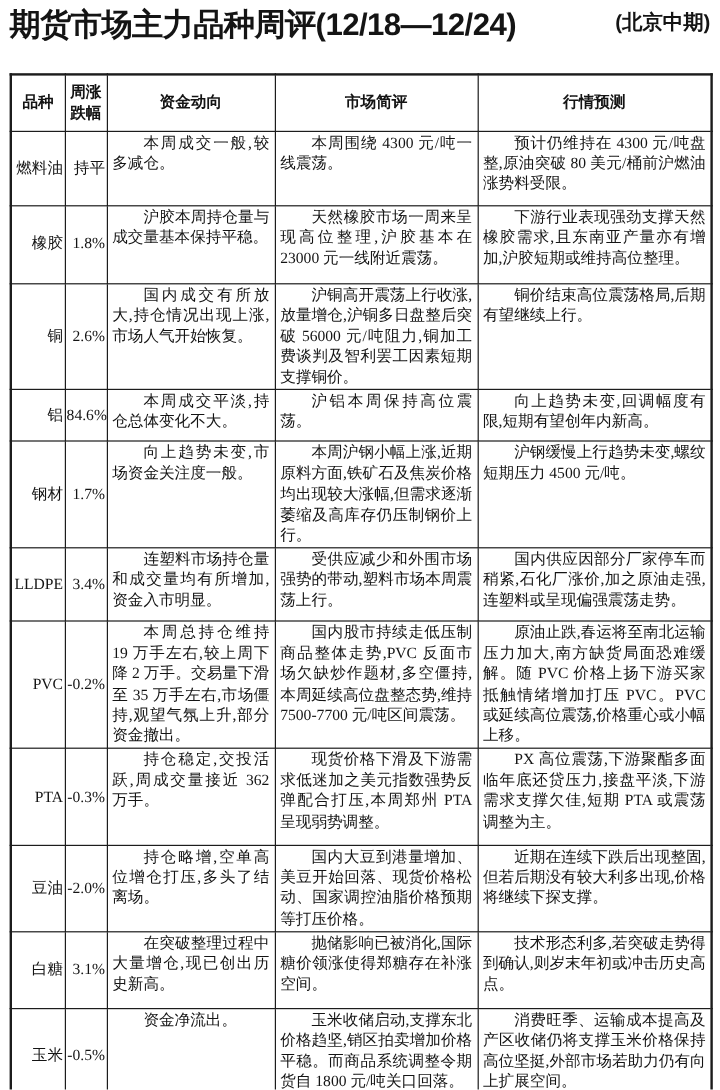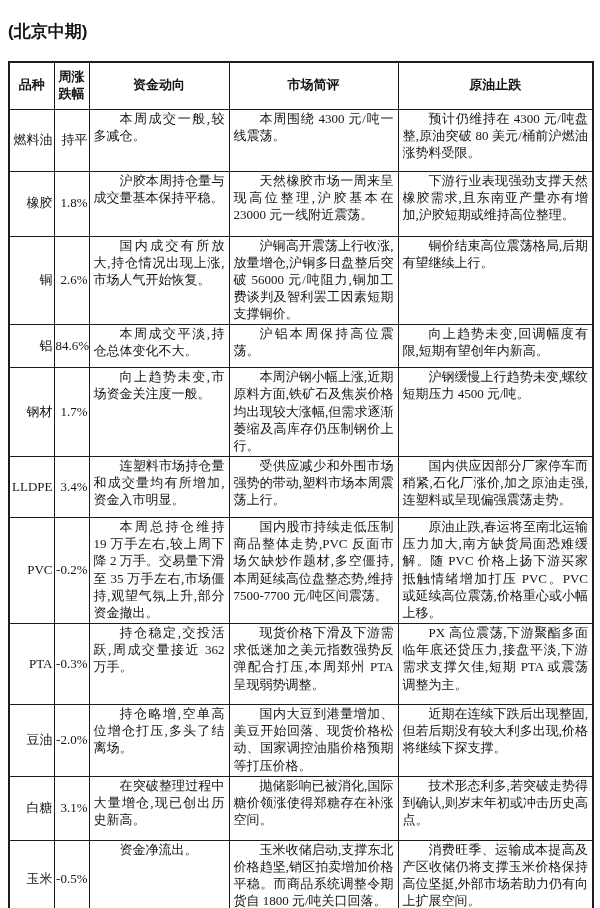--- a/index.html
+++ b/index.html
@@ -31,21 +31,21 @@
     font-weight: bold;
     font-size: 26px;
     line-height: 1.1;
     letter-spacing: -0.5px;
     white-space: nowrap;
   }
   .byline {
     font-family: "Liberation Sans", "DejaVu Sans", sans-serif;
     font-weight: bold;
     font-size: 17px;
-    margin-top: 14px;
+    margin-top: 1px;
     white-space: nowrap;
   }
   table.review {
     border-collapse: collapse;
     table-layout: fixed;
     width: 584px;
     border: 2px solid #1c1c1c;
   }
   table.review th,
   table.review td {
@@ -76,38 +76,39 @@
     padding: 0 4px 2px 4px;
     text-indent: 2em;
   }
 </style>
 </head>
 <body>
 
 <div class="page">
 
   <div class="masthead">
+    <div class="title">期货市场主力品种周评(12/18—12/24)</div>
     <div class="byline">(北京中期)</div>
   </div>
 
   <table class="review">
     <colgroup>
       <col style="width:45px">
       <col style="width:35px">
       <col style="width:140px">
       <col style="width:169px">
       <col style="width:195px">
     </colgroup>
     <tbody>
       <tr style="height:47px">
         <th class="hdr">品种</th>
         <th class="hdr">周涨跌幅</th>
         <th class="hdr">资金动向</th>
         <th class="hdr">市场简评</th>
-        <th class="hdr">原油止跌</th>
+        <th class="hdr">行情预测</th>
       </tr>
 
       <tr style="height:62px">
         <td class="c-center">燃料油</td>
         <td class="c-center">持平</td>
         <td class="c-text">本周成交一般,较多减仓。</td>
         <td class="c-text">本周围绕 4300 元/吨一线震荡。</td>
         <td class="c-text">预计仍维持在 4300 元/吨盘整,原油突破 80 美元/桶前沪燃油涨势料受限。</td>
       </tr>
 

